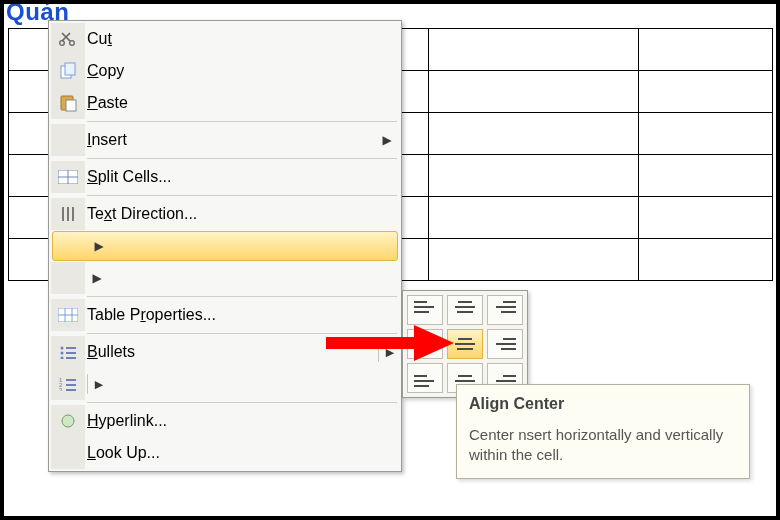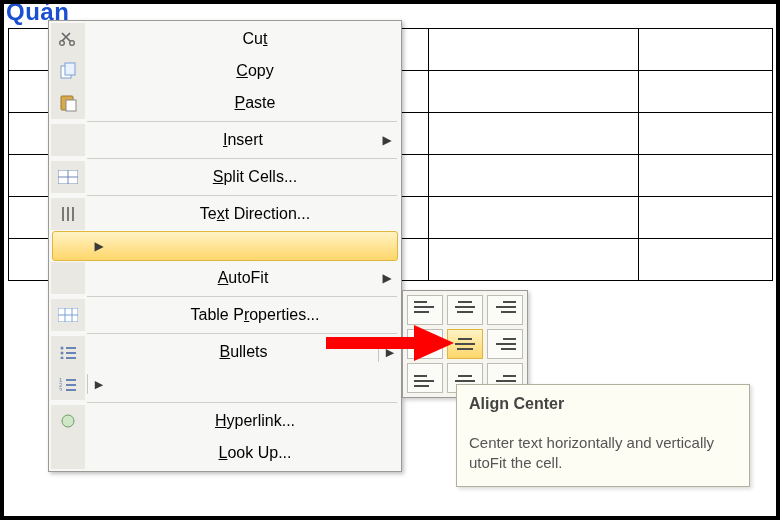--- a/index.html
+++ b/index.html
@@ -59,25 +59,24 @@
   .menu .iconcol {
     width: 34px;
     height: 100%;
     background: #e9e8e2;
     display: flex;
     align-items: center;
     justify-content: center;
     flex: 0 0 34px;
   }
   .menu .label {
-    padding-left: 26px;
+    padding-left: 2px;
     flex: 1;
     color: #000;
     font-size: 16px;
-    text-align: center;
   }
   .menu .label u { text-decoration: underline; }
   .menu .arrow {
     width: 24px;
     text-align: center;
     font-size: 12px;
     color: #3a3a3a;
   }
   .menu .sep {
     height: 0;
@@ -154,21 +153,21 @@
   .tooltip {
     position: absolute;
     left: 452px;
     top: 380px;
     width: 294px;
     background: #fdfdf4;
     border: 1px solid #b1b19e;
     padding: 10px 12px 14px 12px;
     box-shadow: 2px 2px 4px rgba(0,0,0,.15);
   }
-  .tooltip .title { font-weight: bold; color: #444; margin-bottom: 20px; font-size: 16px; }
+  .tooltip .title { font-weight: bold; color: #444; margin-bottom: 12px; font-size: 16px; }
   .tooltip .body { color: #555; font-size: 15px; line-height: 1.3; }
 </style>
 </head>
 <body>
 
 <div class="doc-heading">Quản</div>
 
 <table class="bgtable">
   <colgroup>
     <col style="width:420px">
@@ -278,21 +277,20 @@
     <div class="label"><span>Te<u>x</u>t Direction...</span></div>
   </div>
 
   <div class="row selected">
     <div class="iconcol"></div>
     <div class="arrow">▶</div>
   </div>
 
   <div class="row">
     <div class="iconcol"></div>
-    <div class="label"><span><u>A</u>utoFit</span></div>
     <div class="arrow">▶</div>
   </div>
 
   <div class="sep"></div>
 
   <div class="row">
     <div class="iconcol">
       <svg class="ic" width="20" height="14">
           <rect x="0" y="0" width="20" height="14" fill="#fff" stroke="#7aa0d6"></rect>
           <line x1="0" y1="7" x2="20" y2="7" stroke="#7aa0d6"></line>
@@ -422,14 +420,14 @@
     </div>
 </div>
 
 <svg class="redarrow" viewBox="0 0 130 42">
   <line x1="2" y1="21" x2="95" y2="21" stroke="#ff0000" stroke-width="12"></line>
   <polygon points="90,3 130,21 90,39" fill="#ff0000"></polygon>
 </svg>
 
 <div class="tooltip">
   <div class="title">Align Center</div>
-  <div class="body">Center text horizontally and vertically utoFit the cell.</div>
+  <div class="body">Center nsert horizontally and vertically within the cell.</div>
 </div>
 
 </body></html>

